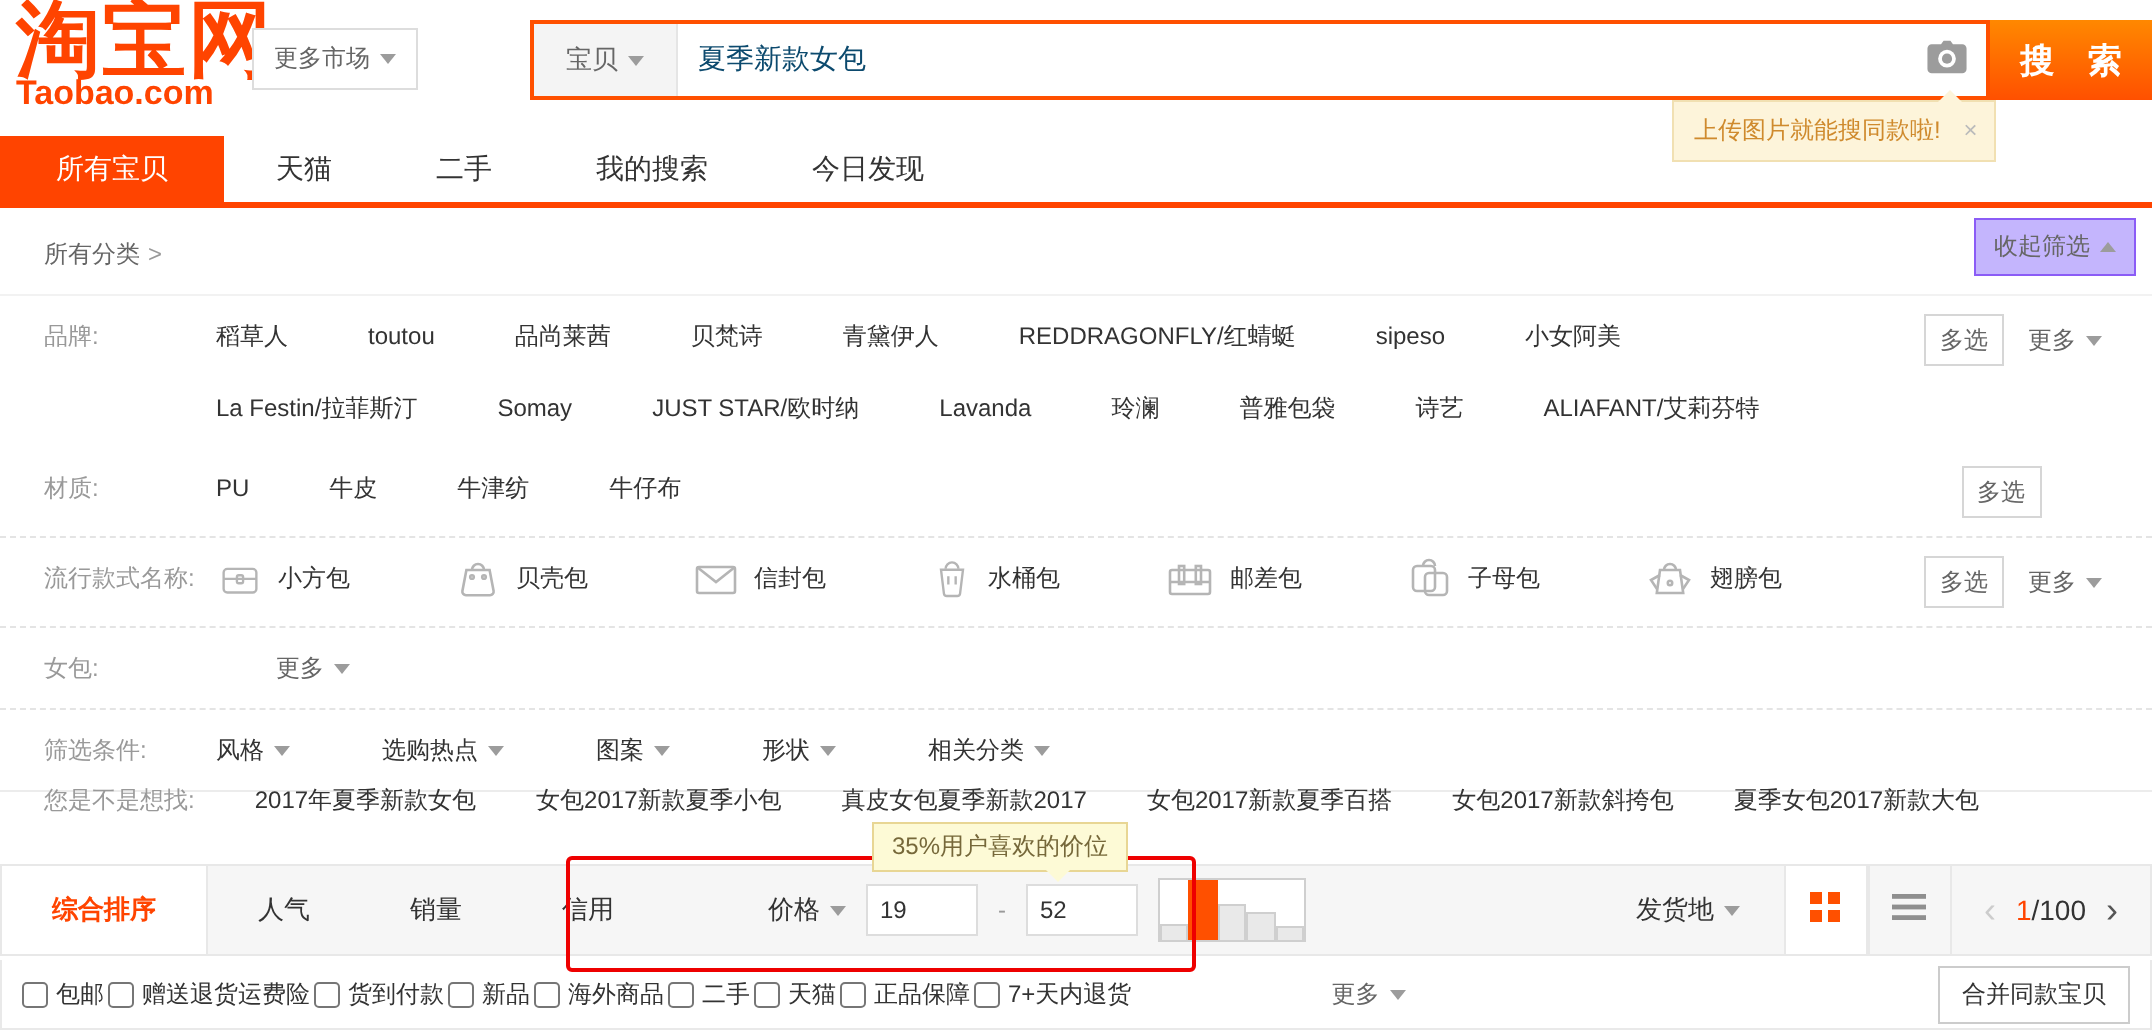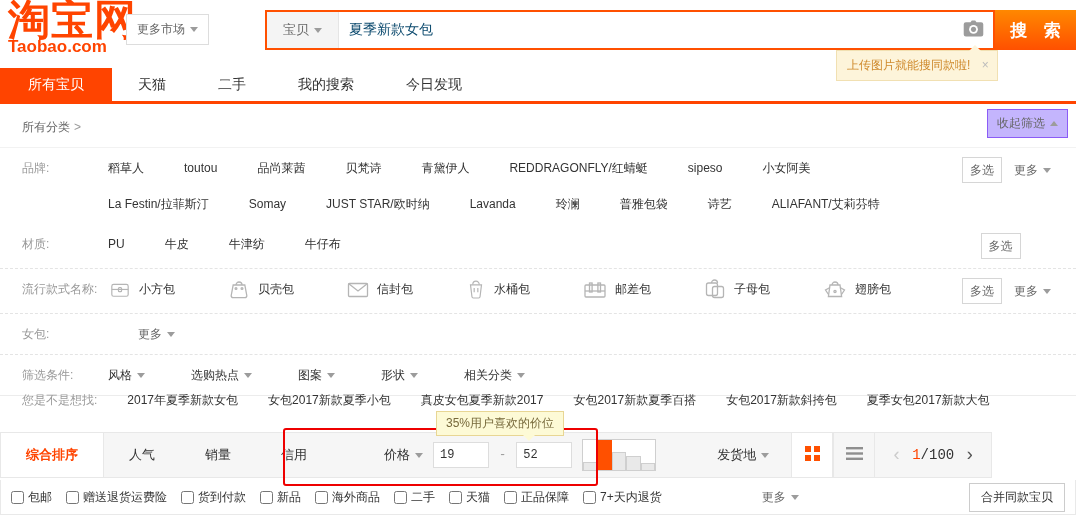--- a/index.html
+++ b/index.html
@@ -51,21 +51,21 @@
   .icon-link { display:inline-flex; align-items:center; gap:7px; }
   .bag-icon svg { display:block; }
   .f-link.drop { color:#333; }
 
   
   .suggest { position:absolute; top:392px; left:0; width:100%; display:flex; column-gap:30px; align-items:center; }
   .suggest .s-label { padding-left:22px; color:#999; }
   .suggest a { color:#333; }
 
   
-  .sortbar { position:absolute; top:432px; left:0; width:992px; height:46px; background:#f6f6f6; border:1px solid #e8e8e8; display:flex; align-items:center;font-family:Liberation Mono, monospace; }
+  .sortbar { position:absolute; top:432px; left:0; width:1076px; height:46px; background:#f6f6f6; border:1px solid #e8e8e8; display:flex; align-items:center; }
   .sort-tabs { display:flex; align-self:stretch; }
   .sort-tab { padding:0 25px; display:flex; align-items:center; color:#333; cursor:pointer; font-size:13px; }
   .sort-tab.active { background:#fff; color:#ff4400; border-right:1px solid #e8e8e8; font-weight:bold; }
   .price-group { display:flex; align-items:center; margin-left:52px; gap:10px; }
   .price-label { color:#333; cursor:pointer; font-size:13px; }
   .price-input { width:56px; height:26px; border:1px solid #ddd; background:#fff; padding:0 6px; font-size:12px; color:#333; font-family:inherit; outline:none; }
   .price-dash { color:#999; }
   .histo { width:74px; height:32px; border:1px solid #cfcfcf; background:#fff; display:flex; align-items:flex-end; padding:0; }
   .hbar { flex:1; background:#e9e9e9; border:1px solid #cfcfcf; border-bottom:none; }
   .hbar.orange { background:#ff5000; border-color:#ff5000; }
@@ -349,21 +349,21 @@
     </div>
   </div>
 
   <div class="redbox"></div>
   <div class="tip35">
     <span>35%用户喜欢的价位</span>
     <div class="dn-arrow"></div>
   </div>
 
   <div class="footerbar">
-    <span style="display:flex;column-gap:14px;align-items:center">
+    <span style="display:flex;column-gap:2px;align-items:center">
         <label class="cb">
           <input type="checkbox" style="">
           <span>包邮</span>
         </label>
         <label class="cb">
           <input type="checkbox" style="">
           <span>赠送退货运费险</span>
         </label>
         <label class="cb">
           <input type="checkbox" style="">

